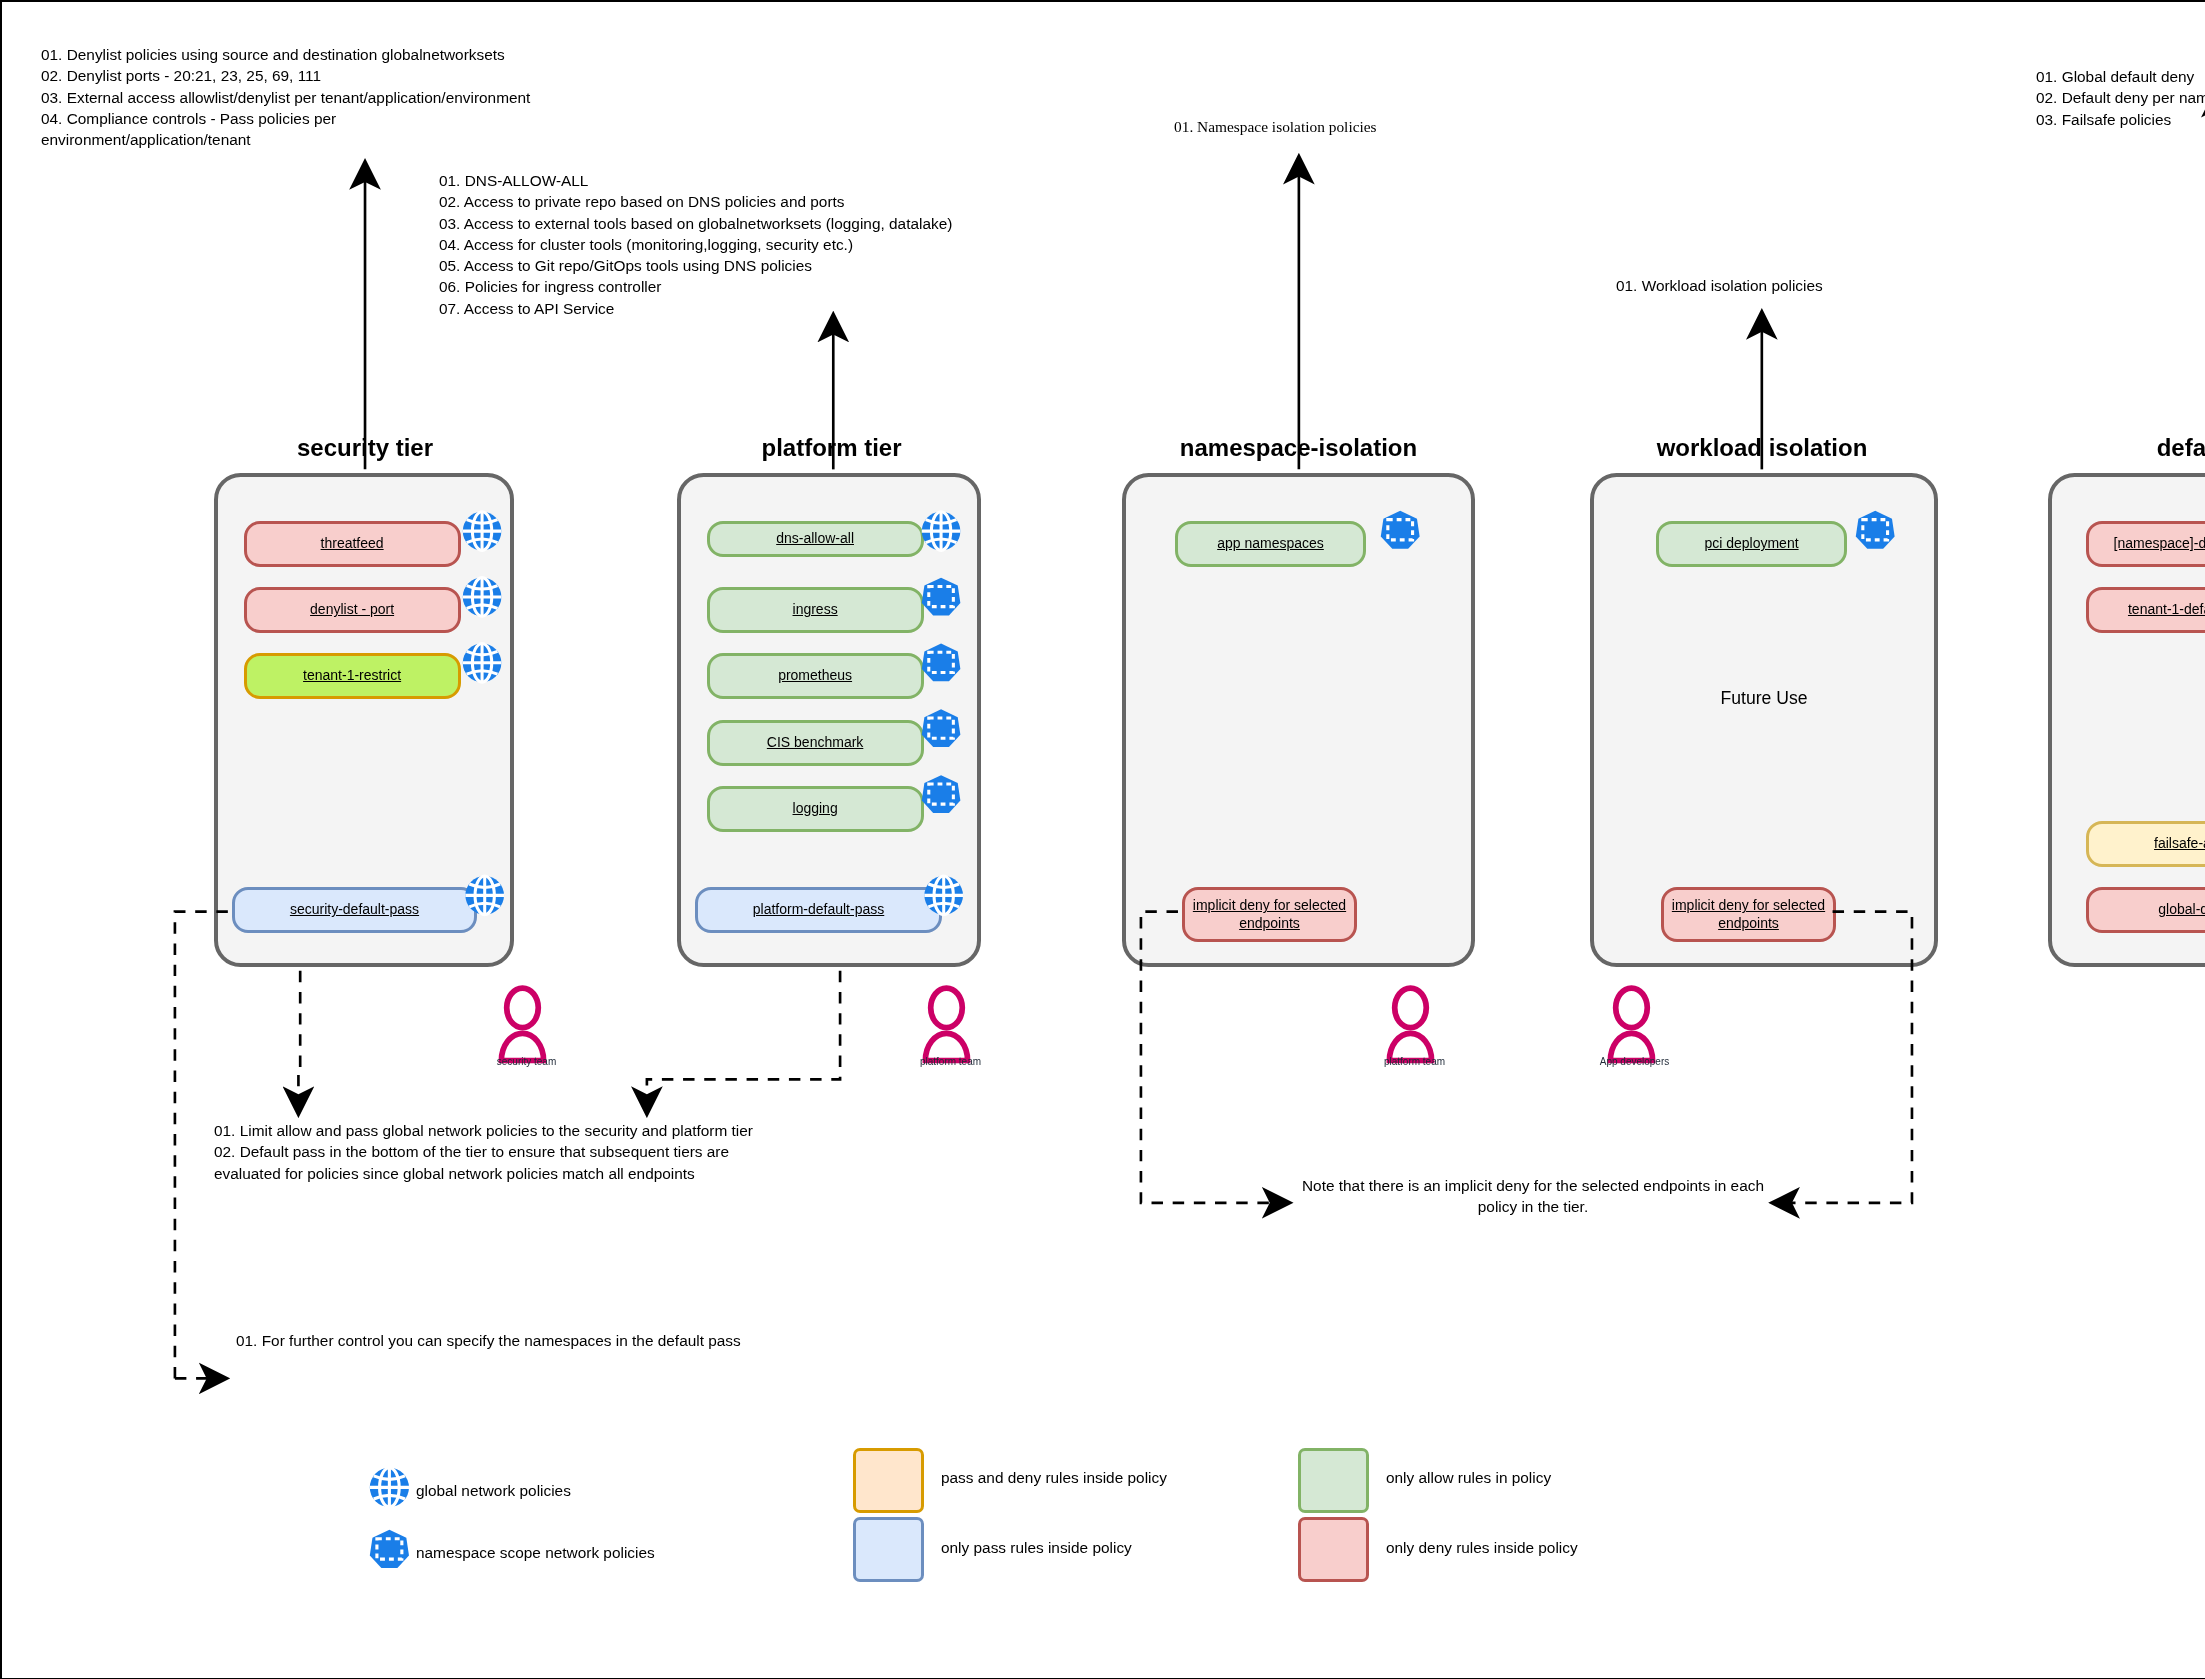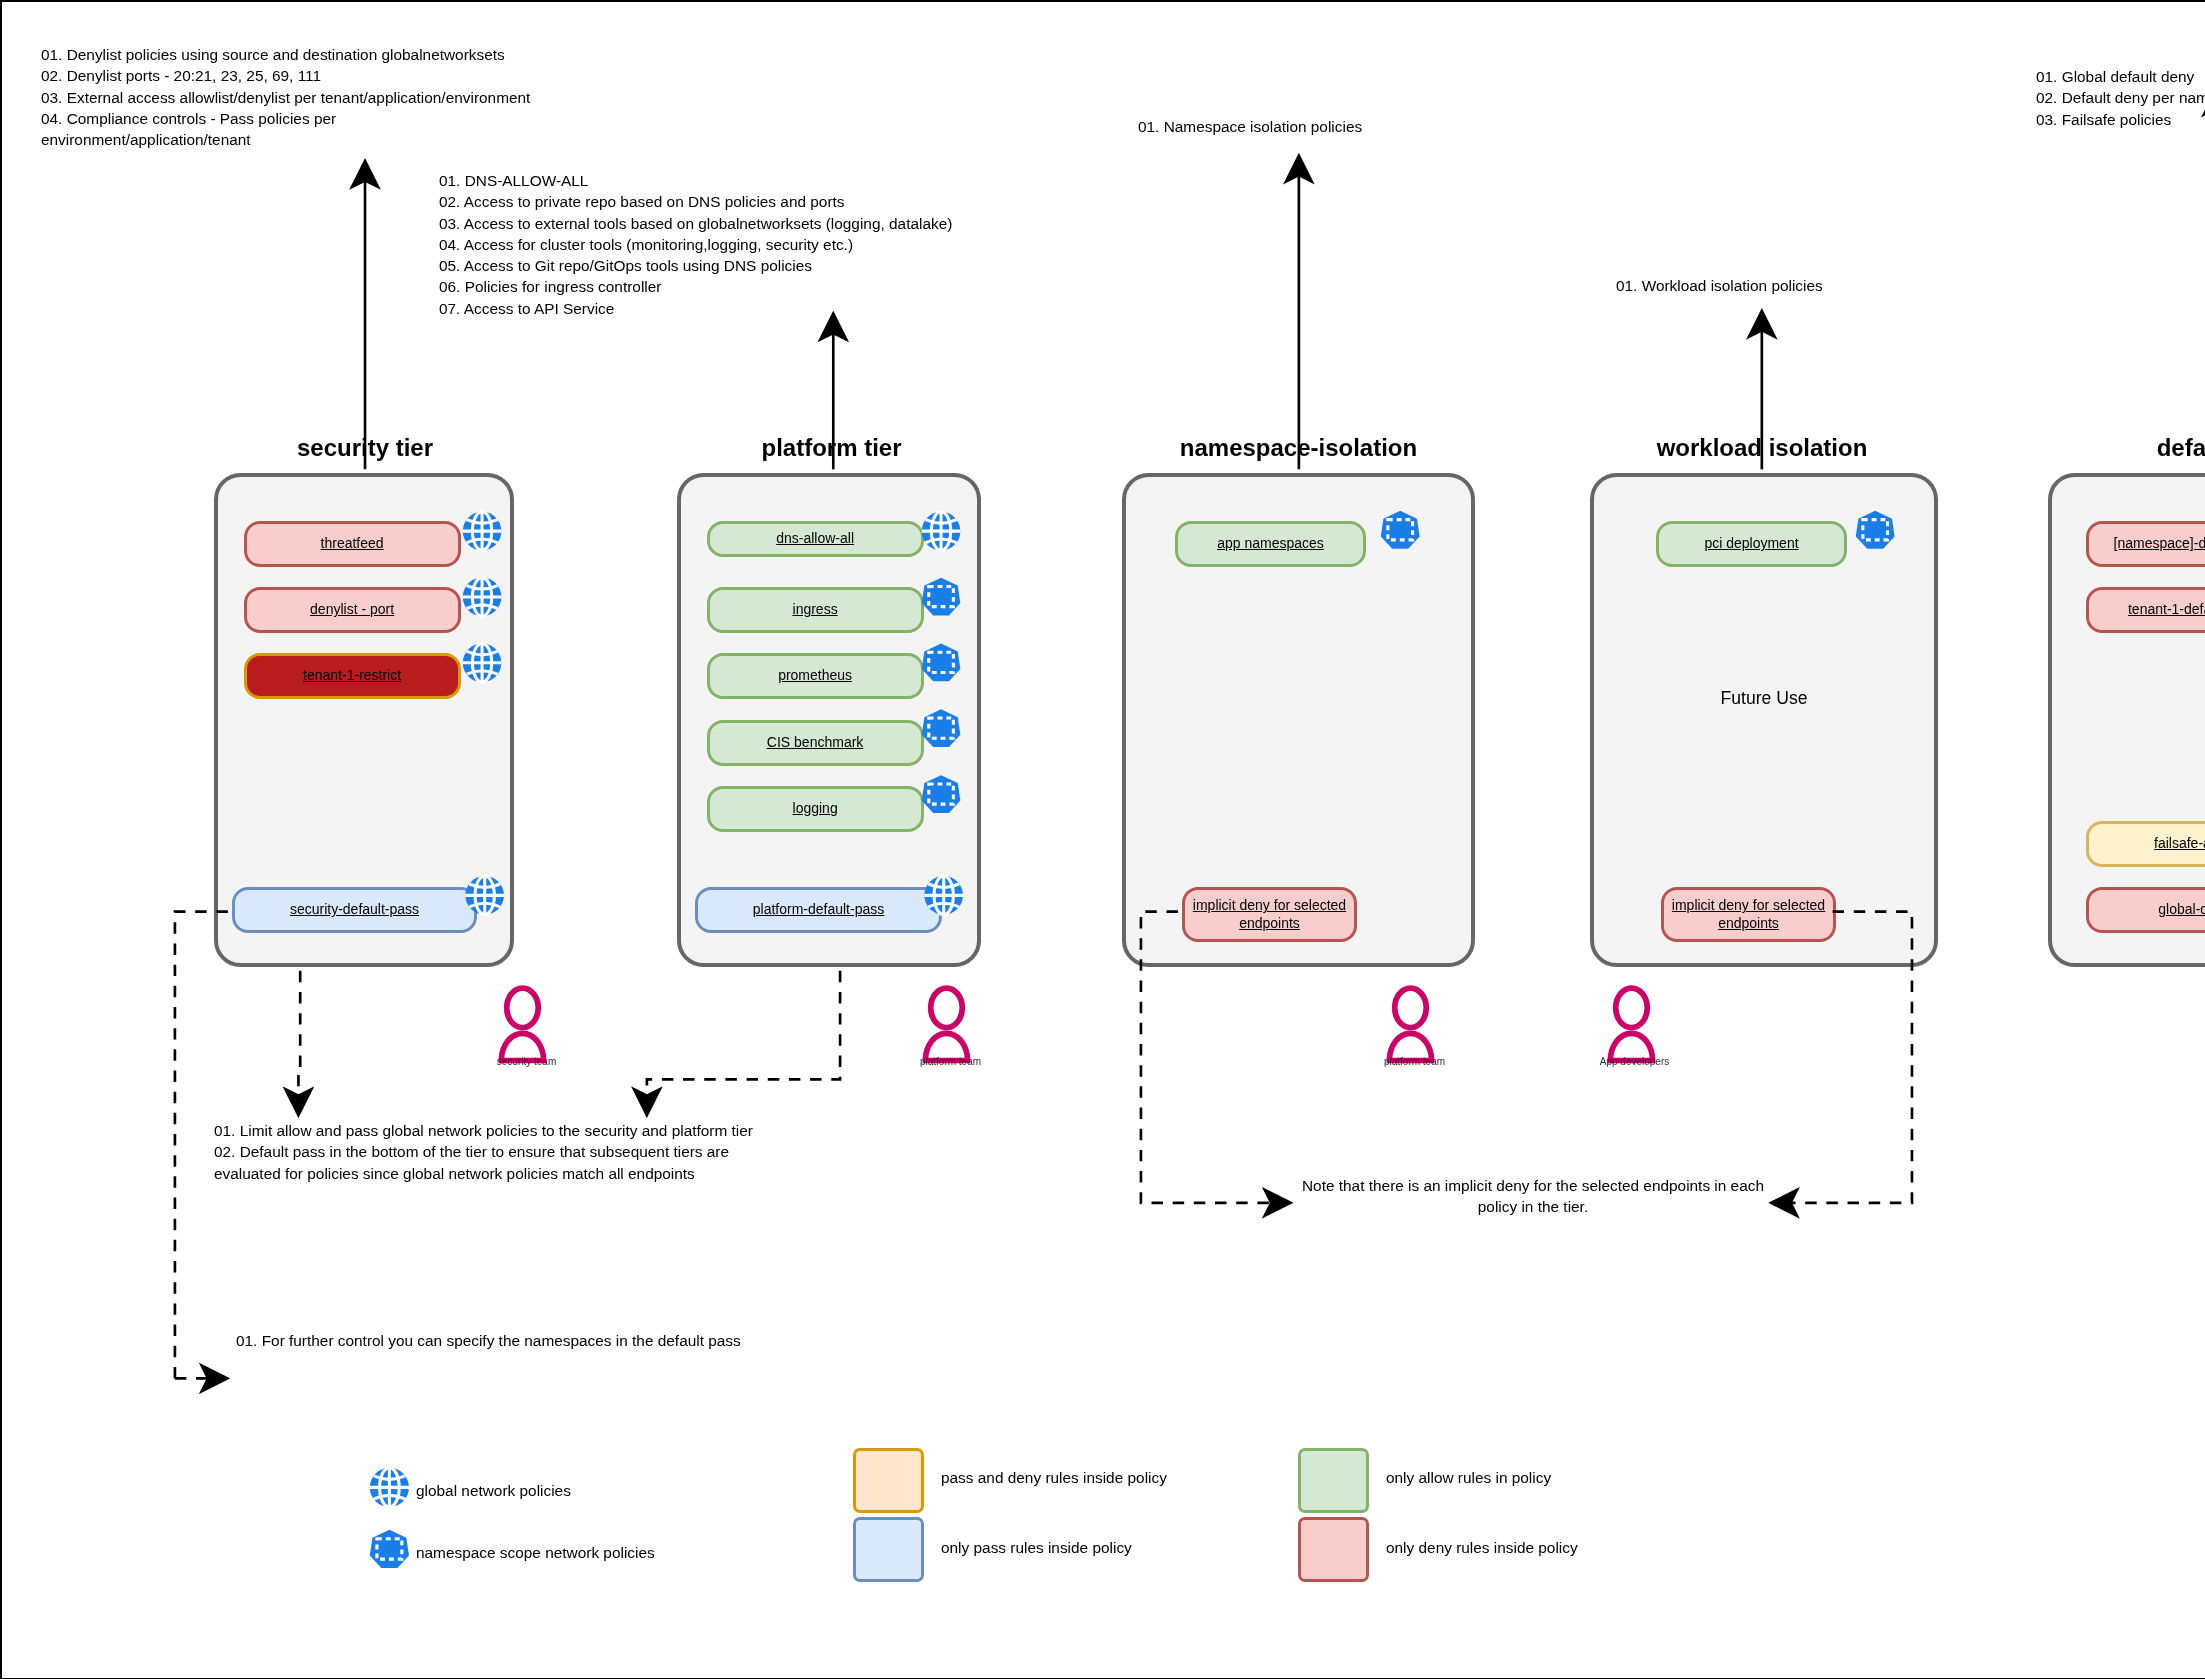--- a/index.html
+++ b/index.html
@@ -36,21 +36,21 @@
     font-size:14px;
     color:#000;
     padding:1.8px 4.4px;
     line-height:1.22;
     font-family:"Liberation Sans",sans-serif;
     text-decoration:underline;
   }
   .p-deny{background:#f8cecc;border:3.1px solid #b85450;}
   .p-allow{background:#d5e8d4;border:3.1px solid #82b366;}
   .p-pass{background:#dae8fc;border:3.1px solid #6c8ebf;}
-  .p-mixed{background:#b91c1c;border:3.1px solid #d79b00;}
+  .p-mixed{background:#bef264;border:3.1px solid #d79b00;}
   .p-failsafe{background:#fff2cc;border:3.1px solid #d6b656;}
 
   .future-use{
     position:absolute;font-size:17.6px;color:#000;text-align:center;width:100%;
     font-family:"Liberation Sans",sans-serif;
   }
   .persona-label{
     position:absolute;font-size:10px;color:#1f2937;text-align:center;
     font-family:"Liberation Sans",sans-serif;
   }
@@ -74,21 +74,21 @@
 environment/application/tenant</div>
 
   <div class="abs note" style="left:437px;top:168px;width:688px;">01. DNS-ALLOW-ALL
 02. Access to private repo based on DNS policies and ports
 03. Access to external tools based on globalnetworksets (logging, datalake)
 04. Access for cluster tools (monitoring,logging, security etc.)
 05. Access to Git repo/GitOps tools using DNS policies
 06. Policies for ingress controller
 07. Access to API Service</div>
 
-  <div class="abs note" style="left:1136px;top:114px;width:397px;">01. Namespace isolation policies</div>
+  <div class="abs note" style="left:1172px;top:114px;width:397px;font-family:Liberation Serif, serif;">01. Namespace isolation policies</div>
 
   <div class="abs note" style="left:1614px;top:273px;width:397px;">01. Workload isolation policies</div>
 
   <div class="abs note" style="left:2034px;top:64px;width:441px;">01. Global default deny
 02. Default deny per namespace
 03. Failsafe policies</div>
 
   <svg class="abs" style="left:0;top:0;width:2756px;height:485px;" viewBox="0 0 6248 1100" width="2756" height="485">
     <defs>
       <marker id="ah" markerWidth="12" markerHeight="12" refX="9" refY="6" orient="auto">

